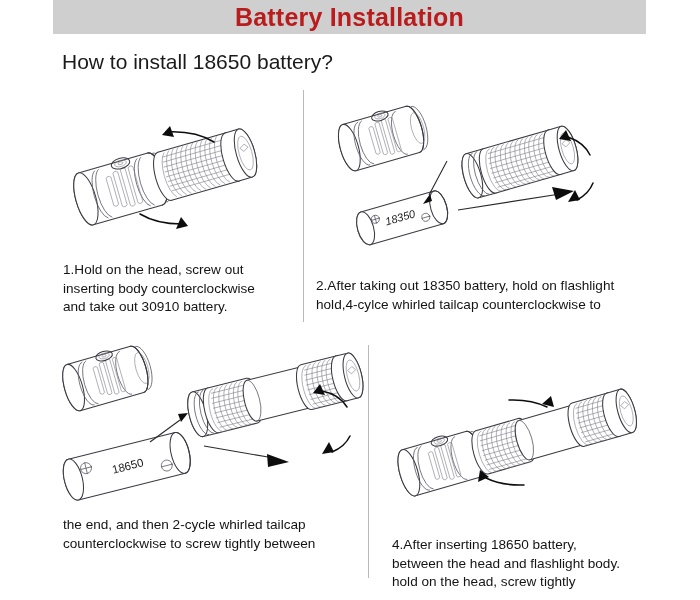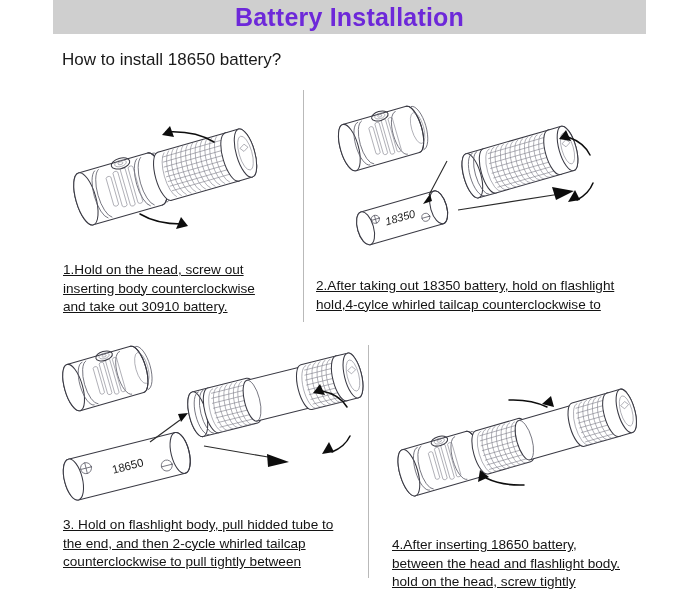--- a/index.html
+++ b/index.html
@@ -13,37 +13,37 @@
   }
   #page{position:relative;width:700px;height:600px;}
 
   
   .title-banner{
     position:absolute;left:53px;top:0px;width:593px;height:34px;
     background:#cfcfcf;
     display:flex;align-items:center;justify-content:center;
   }
   .title-text{
-    font-size:25px;font-weight:bold;letter-spacing:.2px;color:#6d28d9;
+    font-size:25px;font-weight:bold;letter-spacing:.2px;color:#b91c1c;
     font-family:"Liberation Sans", sans-serif;
     line-height:1;
   }
   .subtitle{
     position:absolute;left:62px;top:50px;
-    font-size:17px;color:#1a1a1a;white-space:nowrap;
+    font-size:21px;color:#1a1a1a;white-space:nowrap;
   }
 
   
   .vdiv{position:absolute;width:1px;background:#b9b9b9;}
   .vdiv.top{left:303px;top:90px;height:232px;}
   .vdiv.bottom{left:368px;top:345px;height:233px;}
 
   
   .caption{position:absolute;font-size:13.6px;line-height:18.5px;color:#141414;}
-  .caption div{white-space:nowrap;text-decoration:underline;}
+  .caption div{white-space:nowrap;}
   #cap1{left:63px;top:261px;}
   #cap2{left:316px;top:277px;}
   #cap3{left:63px;top:516px;}
   #cap4{left:392px;top:536px;}
 
   
   .ill{position:absolute;}
   #ill1{left:58px;top:96px;}
   #ill2{left:330px;top:92px;}
   #ill3{left:56px;top:338px;}
@@ -443,23 +443,22 @@
     <div>inserting body counterclockwise</div>
     <div>and take out 30910 battery.</div>
   </div>
 
   <div class="caption" id="cap2">
     <div>2.After taking out 18350 battery, hold on flashlight</div>
     <div>hold,4-cylce whirled tailcap counterclockwise to</div>
   </div>
 
   <div class="caption" id="cap3">
-    <div>3. Hold on flashlight body, pull hidded tube to</div>
     <div>the end, and then 2-cycle whirled tailcap</div>
-    <div>counterclockwise to pull tightly between</div>
+    <div>counterclockwise to screw tightly between</div>
   </div>
 
   <div class="caption" id="cap4">
     <div>4.After inserting 18650 battery,</div>
     <div>between the head and flashlight body.</div>
     <div>hold on the head, screw tightly</div>
   </div>
 
 </div>
 

